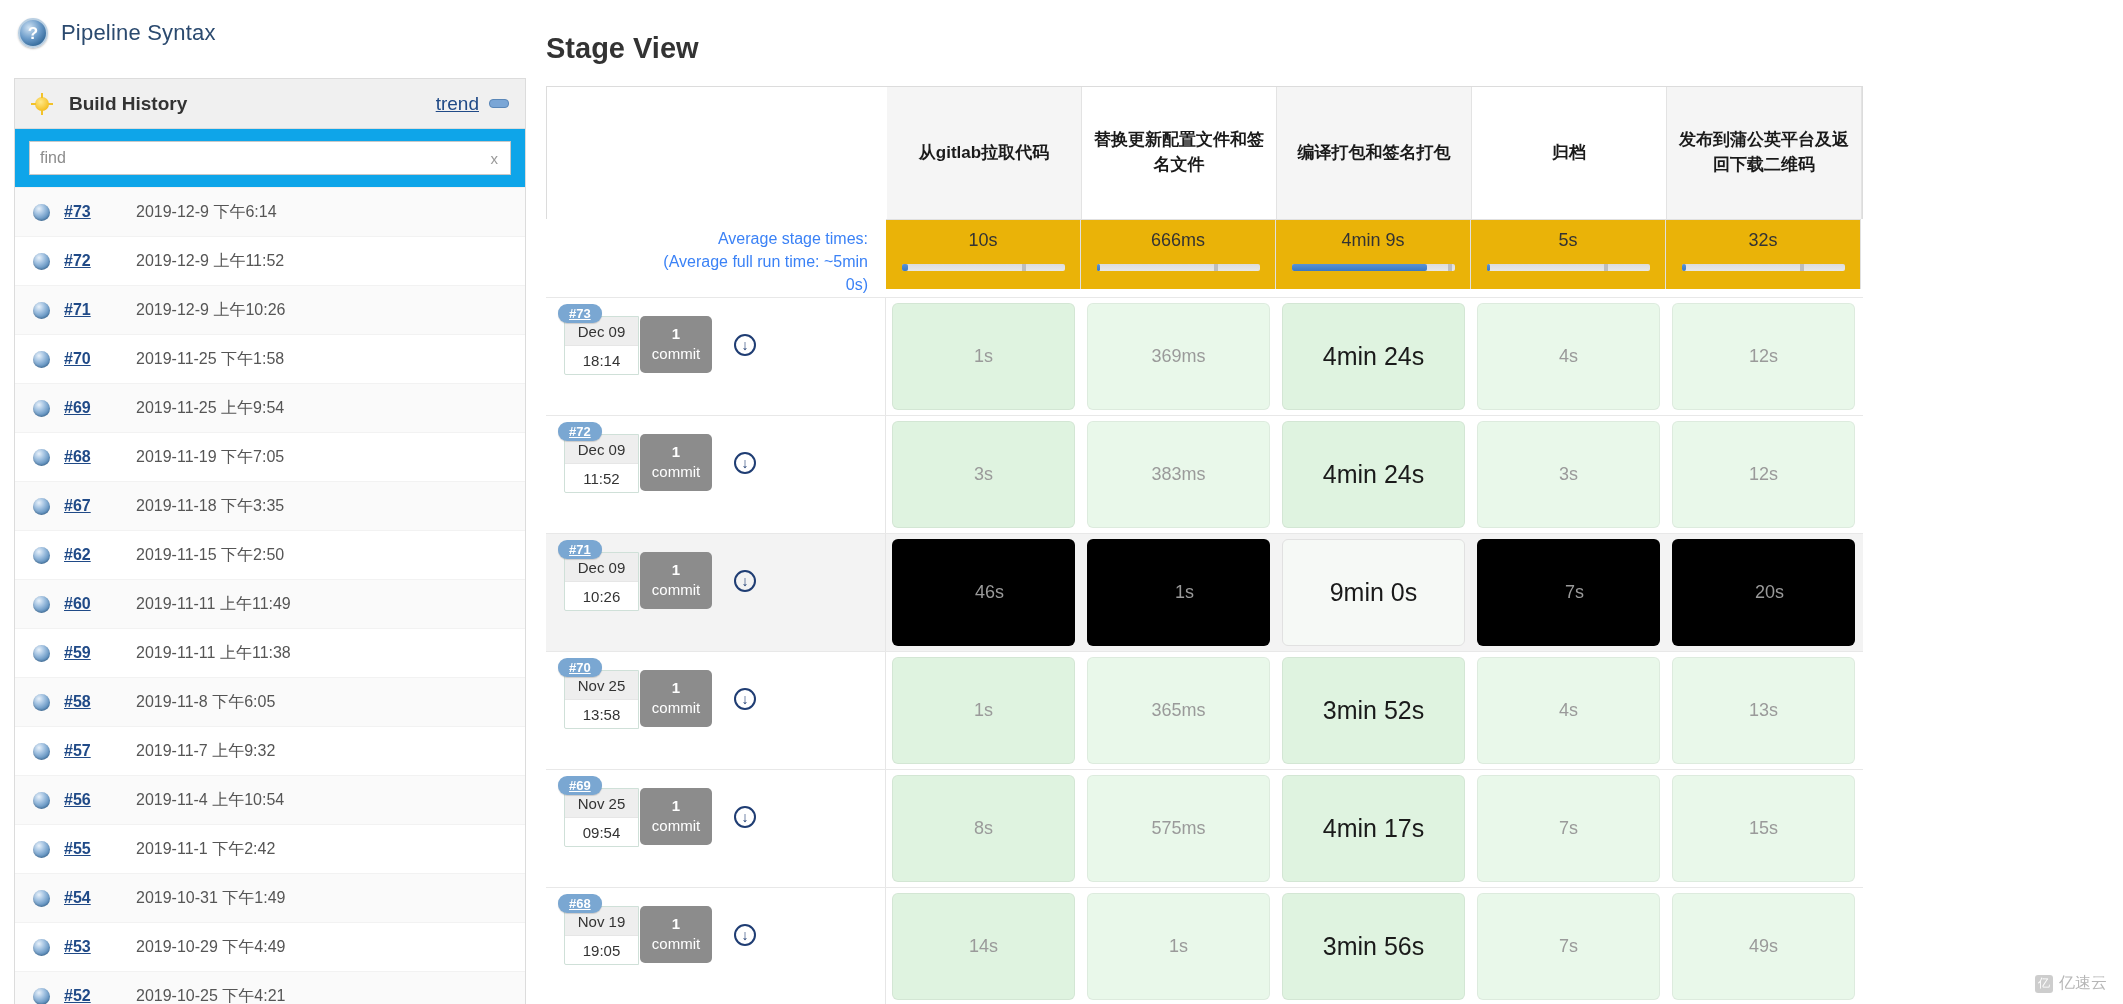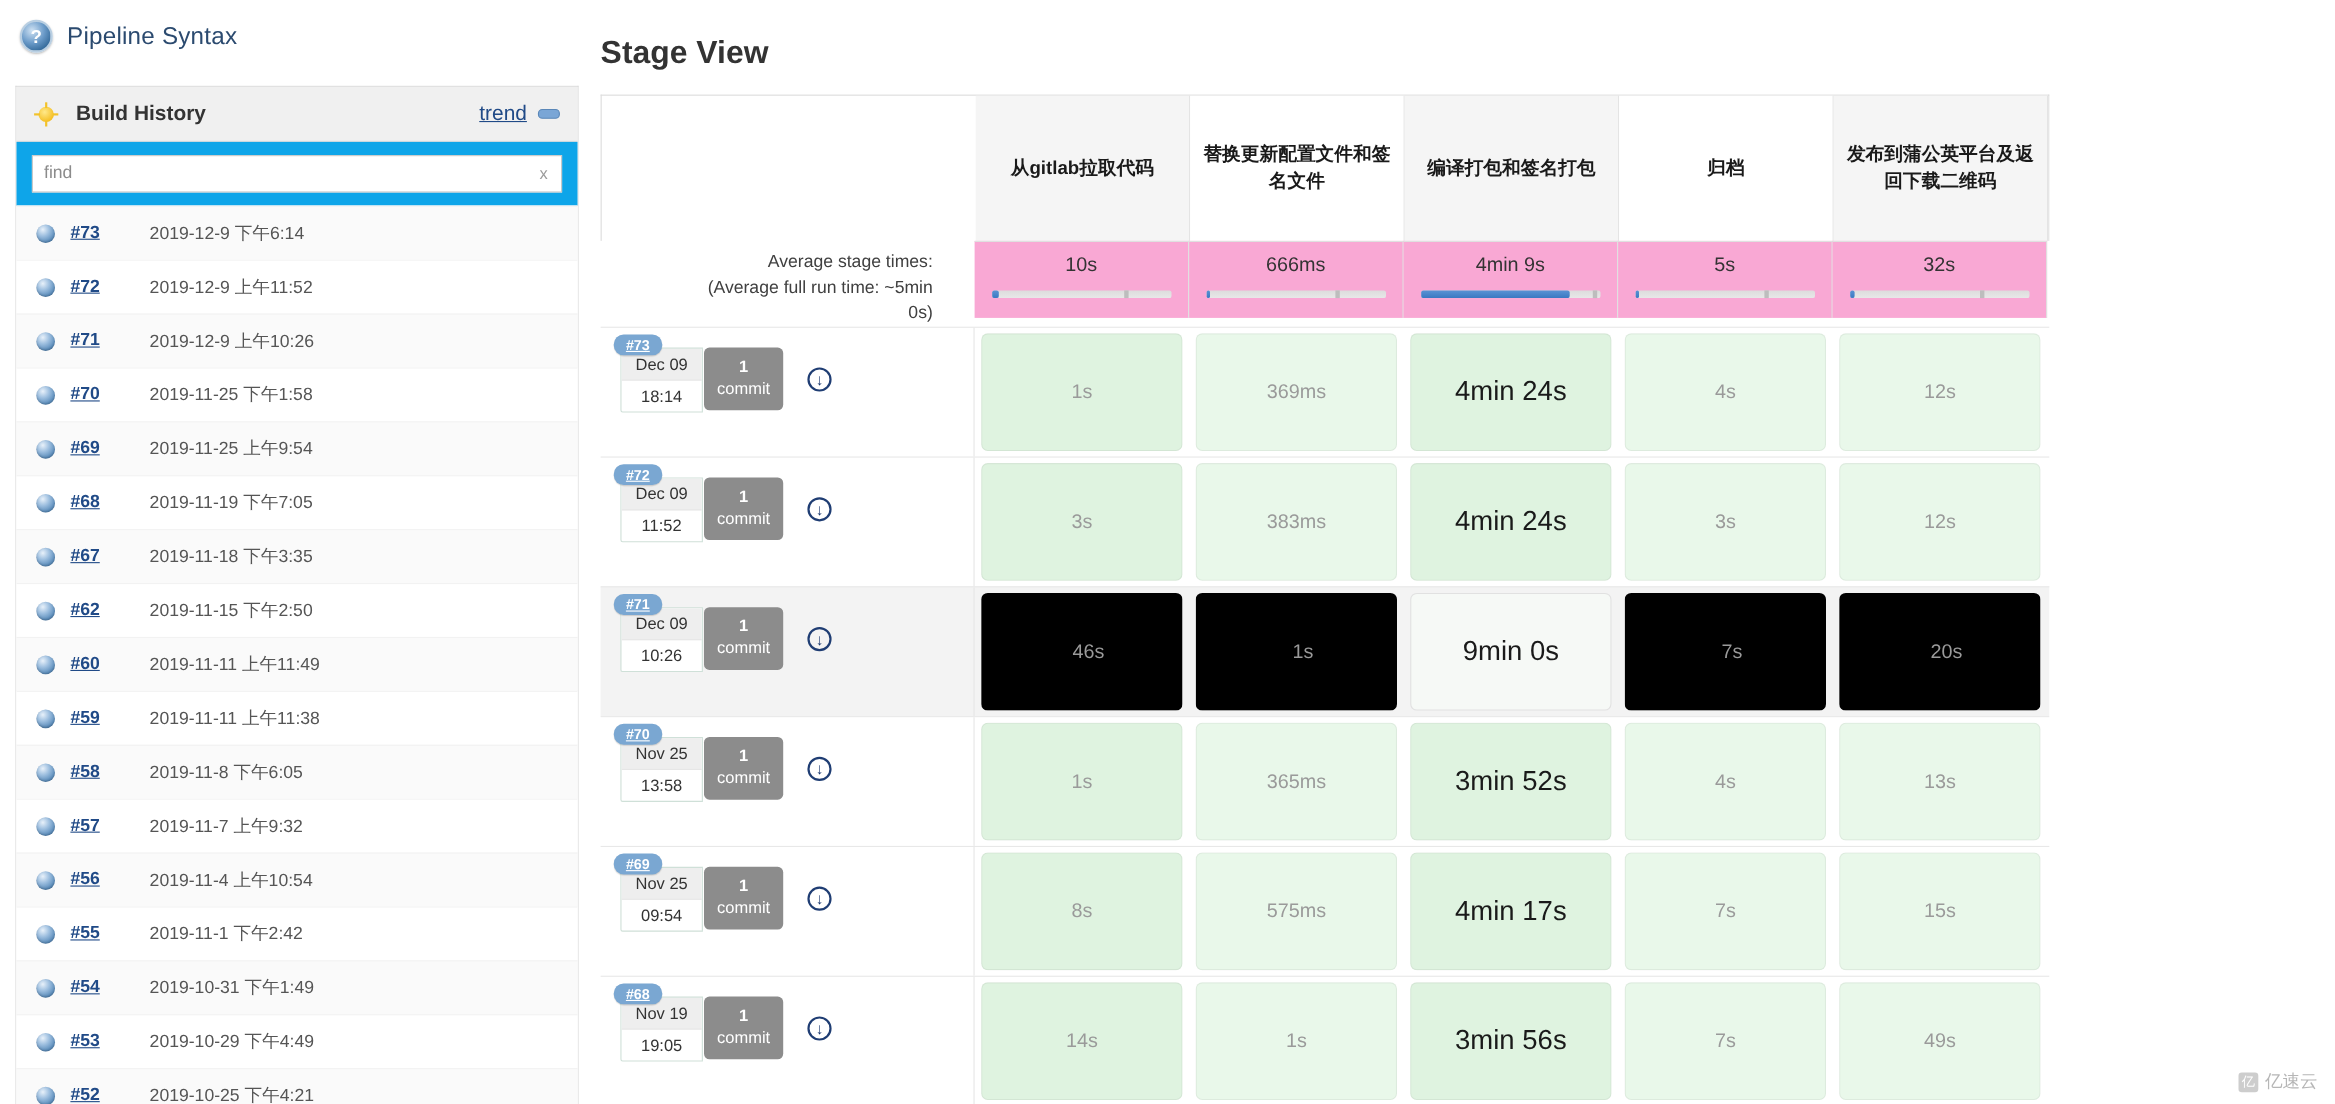--- a/index.html
+++ b/index.html
@@ -113,25 +113,25 @@
     display: flex; align-items: center; justify-content: center;
     text-align: center; font-weight: bold; font-size: 17px; color: #1a1a1a;
     padding: 6px 12px; line-height: 1.45;
     border-right: 1px solid #e3e3e3;
   }
   .sv-head-cell.alt { background: #f5f5f5; }
   .sv-head-cell.plain { background: #ffffff; }
   .sv-head-row { border: 1px solid #dcdcdc; border-bottom: none; }
 
   .sv-avg-label {
-    width: 340px; flex: none; text-align: right; padding: 8px 38px 0 0;
-    font-size: 16px; color: #404040; line-height: 1.45;
+    width: 340px; flex: none; text-align: right; padding: 8px 18px 0 0;
+    font-size: 16px; color: #3b82f6; line-height: 1.45;
   }
   .sv-avg-cell {
-    width: 195px; flex: none; height: 70px; background: #f9a8d4;
+    width: 195px; flex: none; height: 70px; background: #eab308;
     border-right: 1px solid #e0e0e0; border-top: 1px solid #e0e0e0;
     display: flex; flex-direction: column; align-items: center;
     padding-top: 10px;
   }
   .sv-avg-cell .t { font-size: 18px; color: #333; }
   .sv-track {
     position: relative; width: 163px; height: 7px; margin-top: 13px;
     background: linear-gradient(#dcdcdc, #e8e8e8); border-radius: 2px;
   }
   .sv-track .fill {

